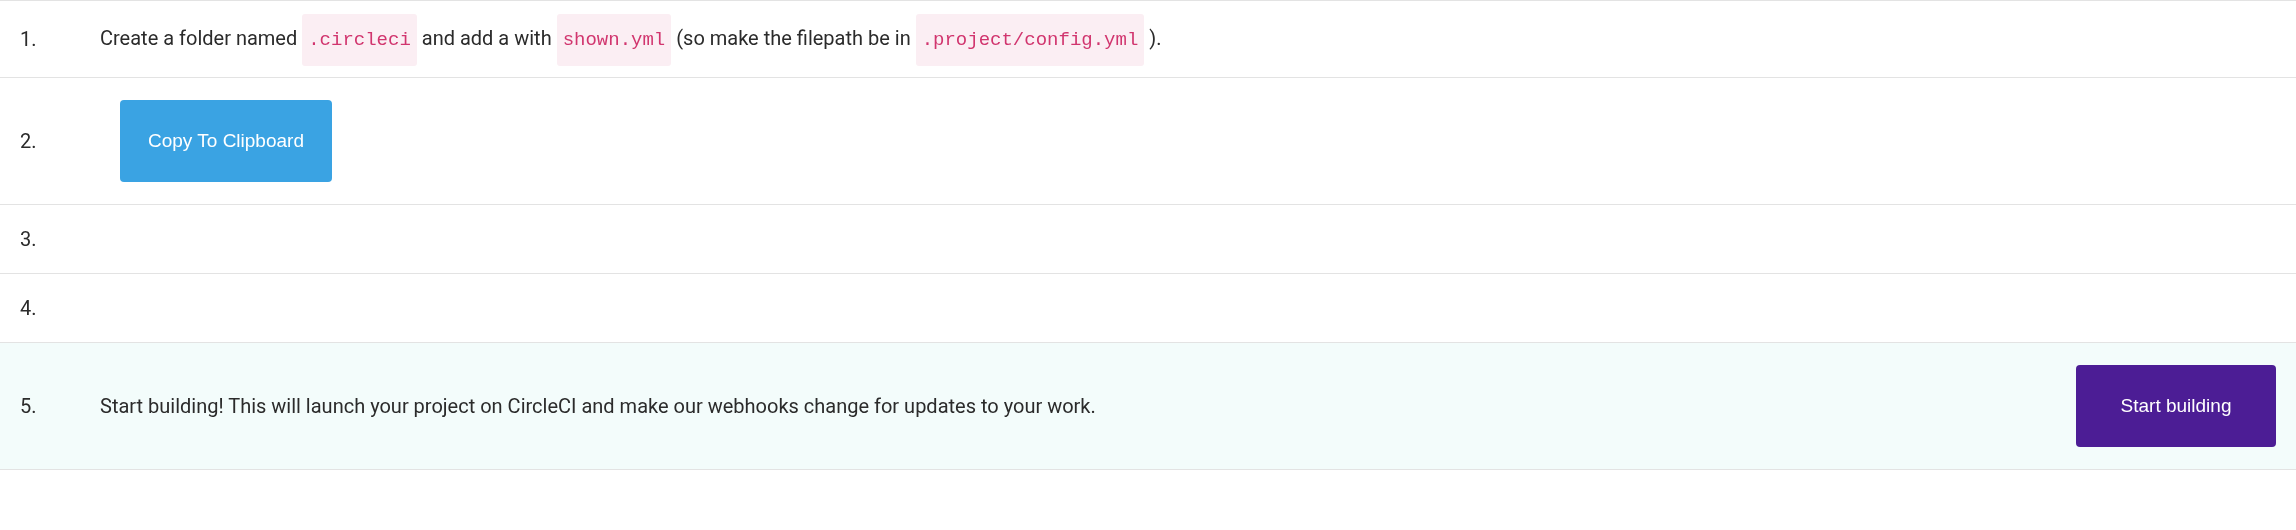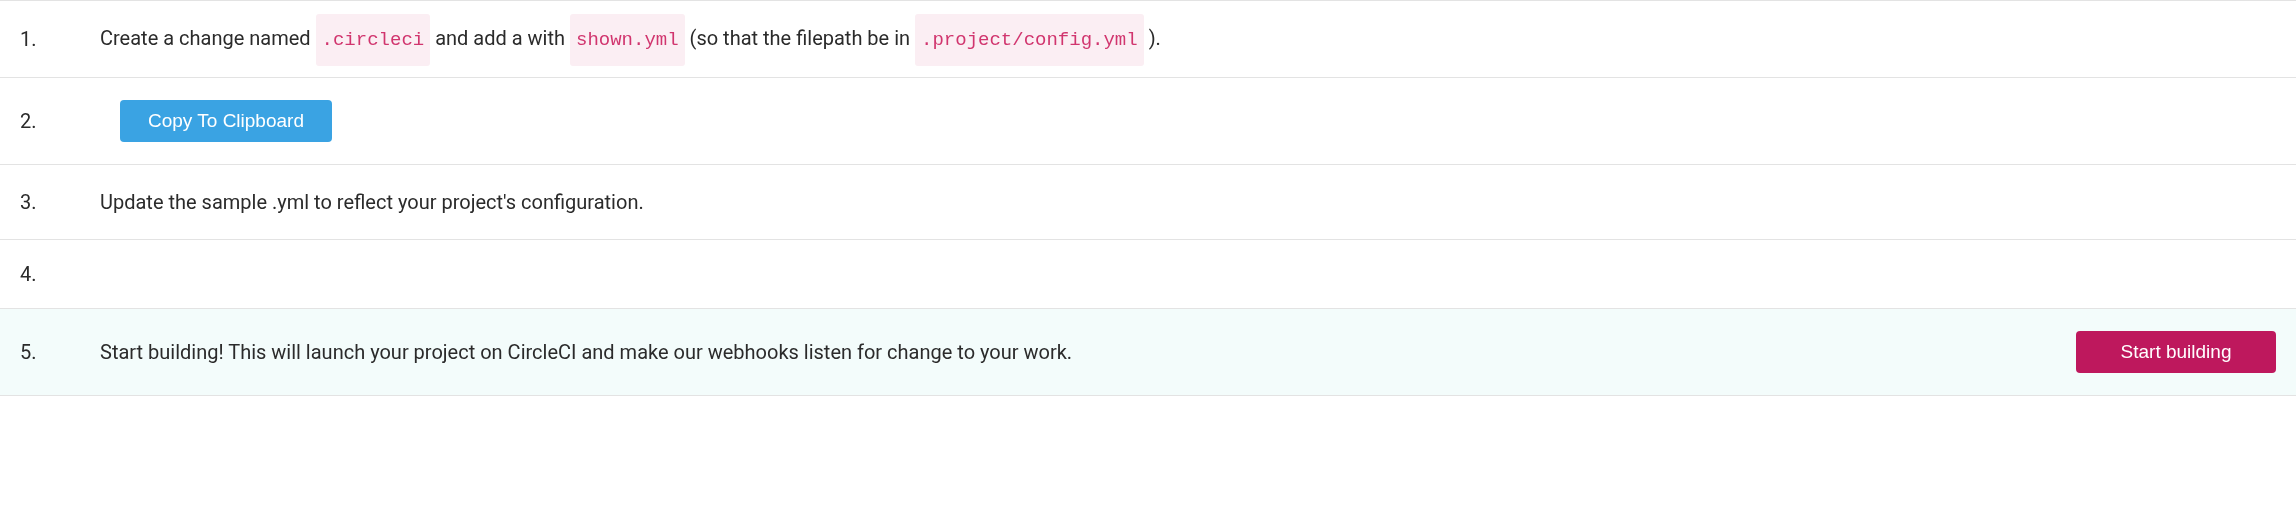--- a/index.html
+++ b/index.html
@@ -49,73 +49,72 @@
       background: #fbeef3;
       padding: 15px 6px;
       border-radius: 3px;
     }
     .step-action {
       flex-shrink: 0;
       margin-left: 20px;
     }
     .btn {
       display: inline-block;
-      padding: 10px 28px;
+      padding: 30px 28px;
       font-size: 19px;
       font-weight: 400;
       color: #ffffff;
       border: none;
       border-radius: 4px;
       cursor: pointer;
       text-align: center;
       white-space: nowrap;
     }
     .btn-blue {
       background: #3aa3e3;
     }
     .btn-teal {
-      background: #be185d;
+      background: #4c1d95;
       min-width: 200px;
     }
   </style>
 </head>
 <body>
 
 <ol class="steps-list">
 
   <li class="step-row">
     <div class="step-number">1.</div>
     <div class="step-text">
-      <span>Create a change named </span>
+      <span>Create a folder named </span>
       <code>.circleci</code>
       <span> and add a with </span>
       <code>shown.yml</code>
-      <span> (so that the filepath be in </span>
+      <span> (so make the filepath be in </span>
       <code>.project/config.yml</code>
       <span>).</span>
     </div>
   </li>
 
   <li class="step-row">
     <div class="step-number">2.</div>
     <div class="step-action">
       <button class="btn btn-blue">Copy To Clipboard</button>
     </div>
   </li>
 
   <li class="step-row">
     <div class="step-number">3.</div>
-    <div class="step-text">Update the sample .yml to reflect your project's configuration.</div>
   </li>
 
   <li class="step-row">
     <div class="step-number">4.</div>
   </li>
 
   <li class="step-row highlight">
     <div class="step-number">5.</div>
-    <div class="step-text">Start building! This will launch your project on CircleCI and make our webhooks listen for change to your work.</div>
+    <div class="step-text">Start building! This will launch your project on CircleCI and make our webhooks change for updates to your work.</div>
     <div class="step-action">
       <button class="btn btn-teal">Start building</button>
     </div>
   </li>
 
 </ol>
 
 </body></html>

